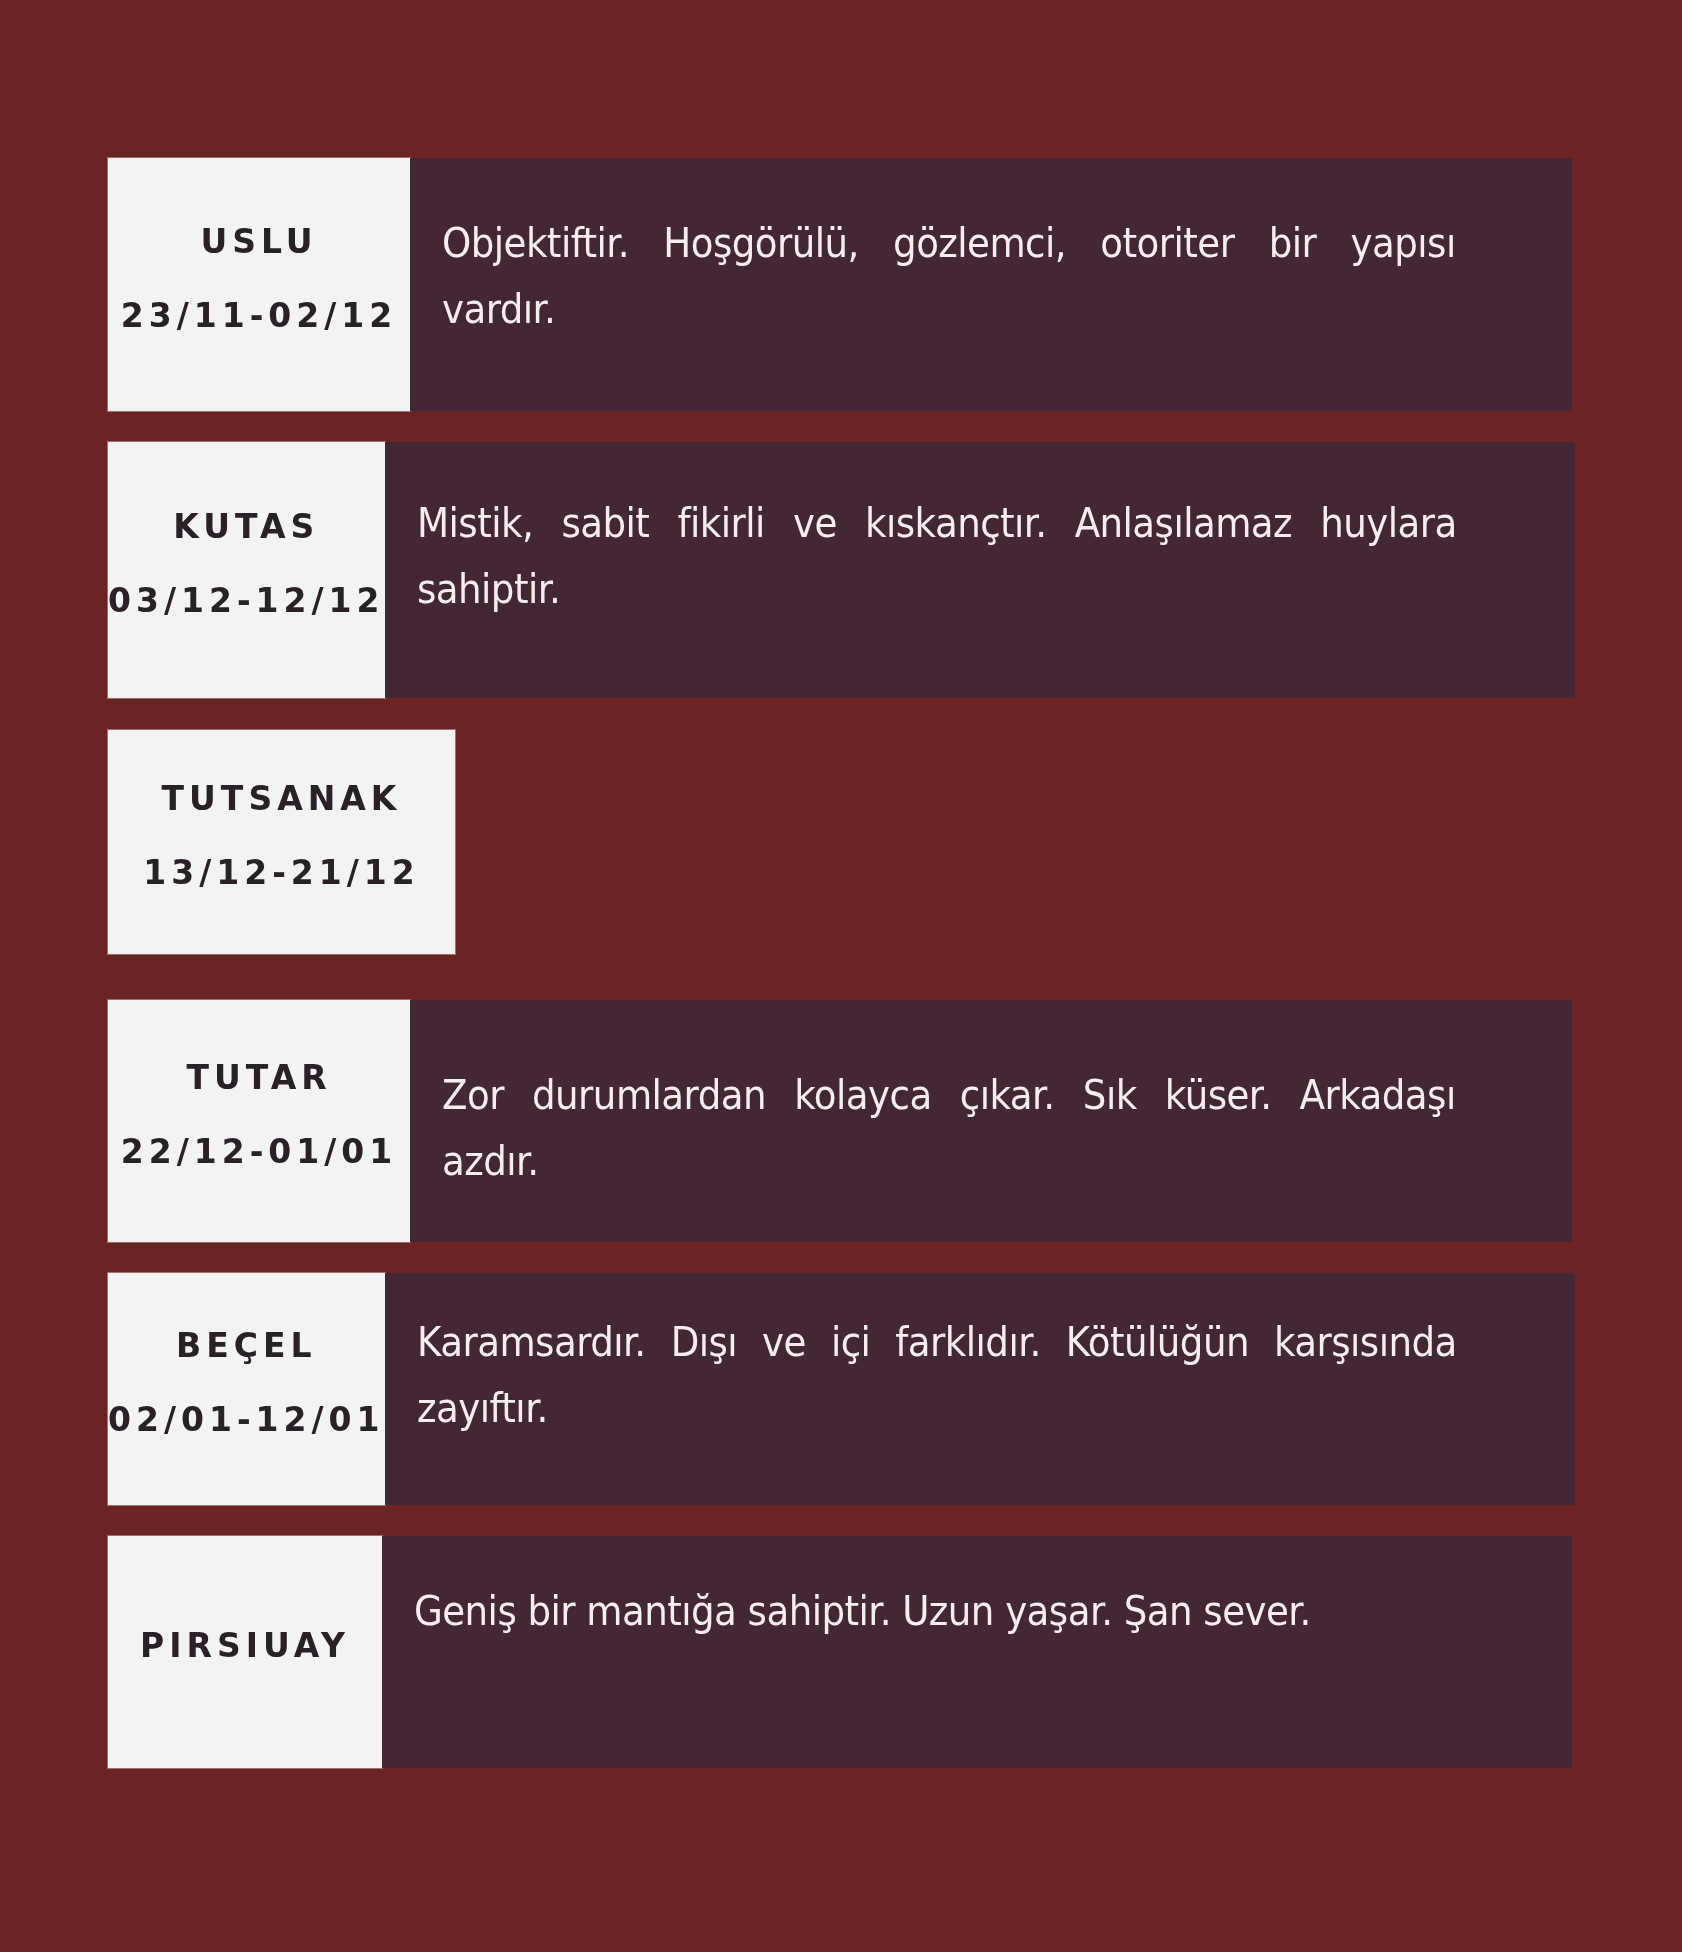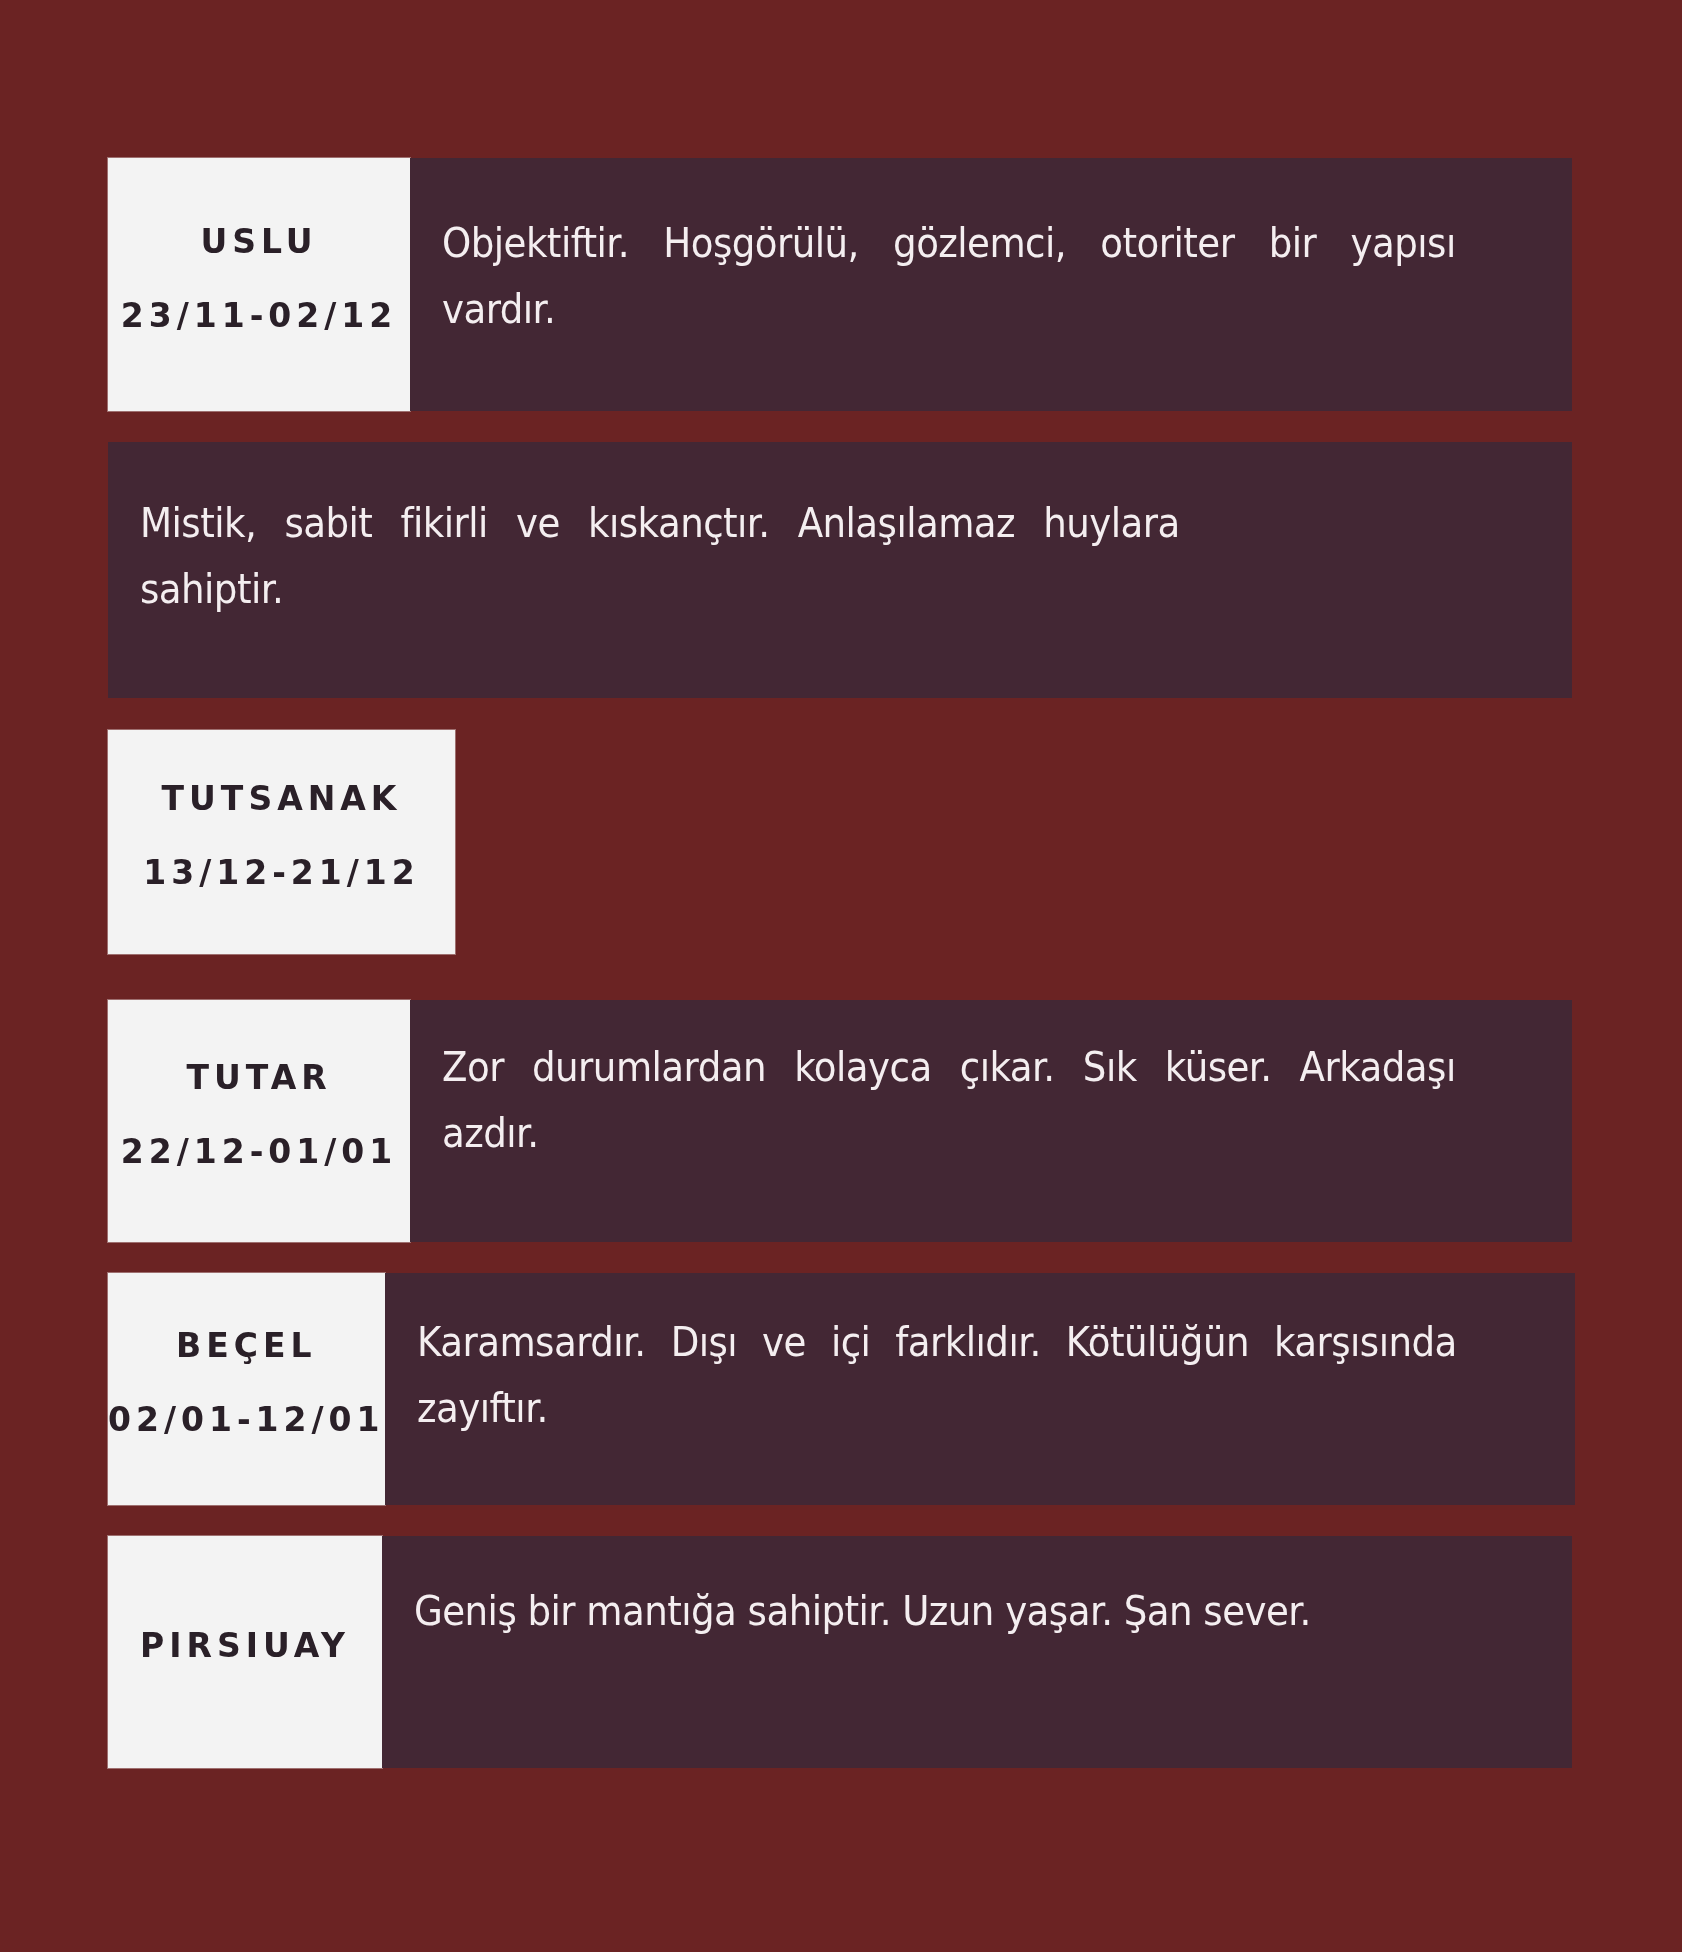--- a/index.html
+++ b/index.html
@@ -64,21 +64,21 @@
   .r1 { top: 158px; height: 253px; }
   .r2 { top: 442px; height: 256px; }
   .r3 { top: 730px; height: 224px; }
   .r4 { top: 1000px; height: 242px; }
   .r5 { top: 1273px; height: 232px; }
   .r6 { top: 1536px; height: 232px; }
 
   .r1 .desc-box { padding-top: 212px; padding-top: 52px; }
   .r2 .desc-box { padding-top: 48px; }
   .r3 .desc-box { padding-top: 40px; }
-  .r4 .desc-box { padding-top: 34px; }
+  .r4 .desc-box { padding-top: 62px; }
   .r5 .desc-box { padding-top: 36px; }
   .r6 .desc-box { padding-top: 42px; }
   .r1 .desc-text { width: 1090px; }
   .r3 .desc-text { width: 1090px; }
   .r4 .desc-text { width: 1090px; }
 </style>
 </head>
 <body>
 
 <div>
@@ -87,20 +87,24 @@
     <div class="label-box">
       <div class="label-name">USLU</div>
       <div class="label-date">23/11-02/12</div>
     </div>
     <div class="desc-box">
       <p class="desc-text">Objektiftir. Hoşgörülü, gözlemci, otoriter bir yapısı vardır.</p>
     </div>
   </div>
 
   <div class="row r2">
+    <div class="label-box">
+      <div class="label-name">KUTAS</div>
+      <div class="label-date">03/12-12/12</div>
+    </div>
     <div class="desc-box">
       <p class="desc-text">Mistik, sabit fikirli ve kıskançtır. Anlaşılamaz huylara sahiptir.</p>
     </div>
   </div>
 
   <div class="row r3">
     <div class="label-box">
       <div class="label-name">TUTSANAK</div>
       <div class="label-date">13/12-21/12</div>
     </div>

